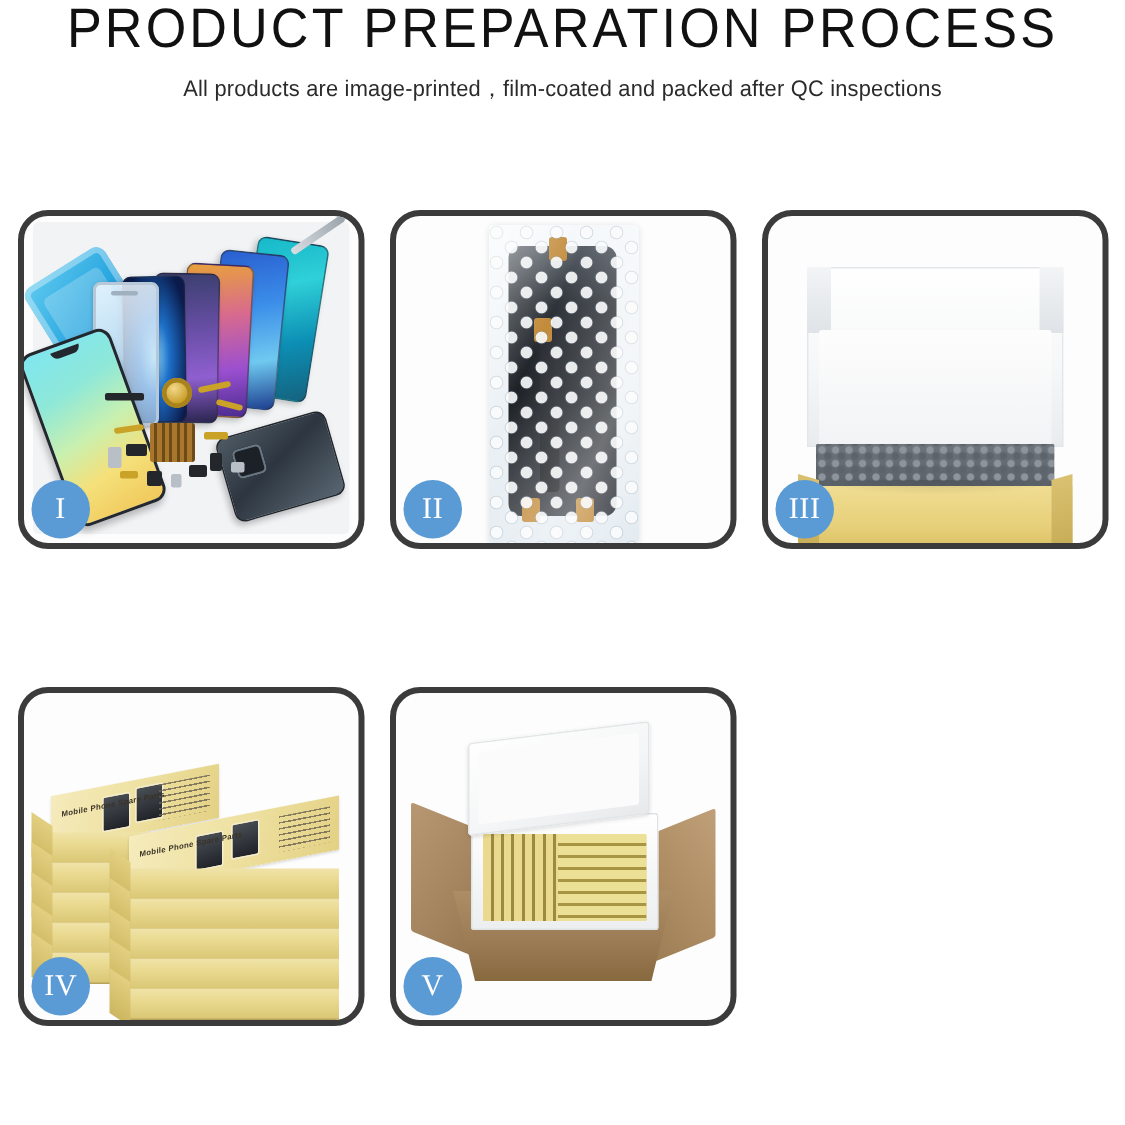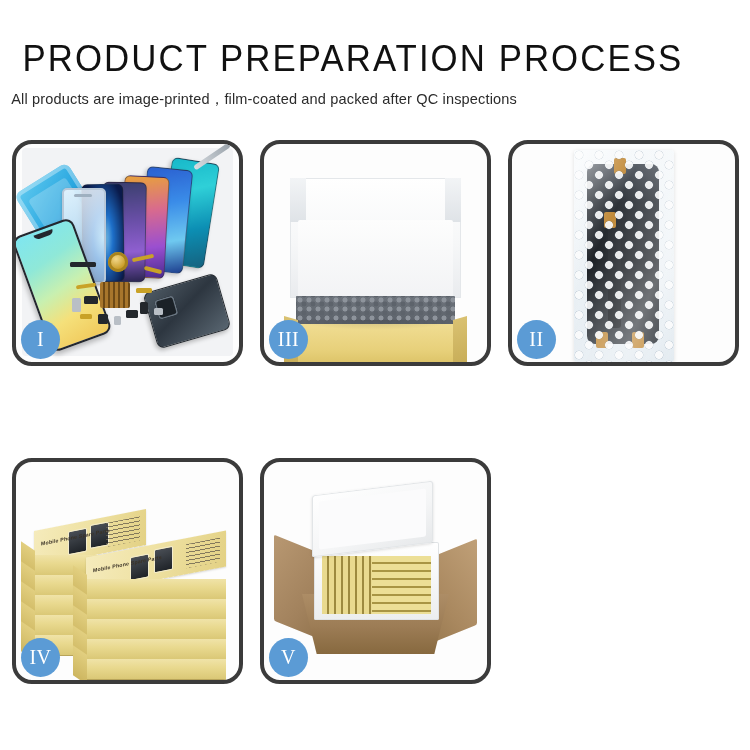--- a/index.html
+++ b/index.html
@@ -10,22 +10,21 @@
     width: 750px;
     height: 750px;
     background: #ffffff;
     font-family: "Liberation Sans", sans-serif;
     overflow: hidden;
     position: relative;
   }
 
   
   .header {
-    text-align: left;
-    padding-top: 40px;
+    text-align: center;
   }
   .page-title {
     font-family: "Liberation Sans", sans-serif;
     font-size: 37px;
     font-weight: 500;
     letter-spacing: 2.2px;
     color: #111111;
     line-height: 1.05;
     transform: scaleX(0.94);
     transform-origin: center;
@@ -492,50 +491,50 @@
         <div class="p1-flex" style="left:62px; top:-2px; width:22px; transform:rotate(-12deg);"></div>
         <div class="p1-flex" style="left:74px; top:10px; width:18px; transform:rotate(14deg);"></div>
         <div class="p1-flex" style="left:6px;  top:26px; width:20px; transform:rotate(-8deg);"></div>
       </div>
     </div>
     <div class="badge">I</div>
   </div>
 
   <div class="panel">
     <div class="panel-stage">
-      <div class="p3">
-        <div class="p3-lid"></div>
-        <div class="p3-foam"></div>
-        <div class="p3-insert"></div>
-        <div class="p3-tray"></div>
-        <div class="p3-shadow"></div>
-      </div>
-    </div>
-    <div class="badge">III</div>
-  </div>
-
-  <div class="panel">
-    <div class="panel-stage">
       <div class="p2-wrap">
         <div class="p2-screen"></div>
         <div class="p2-cable"></div>
         <div class="p2-conn" style="left:40px; top:8px;"></div>
         <div class="p2-conn" style="left:30px; top:62px;"></div>
         <div class="p2-conn" style="left:22px; top:182px;"></div>
         <div class="p2-conn" style="left:58px; top:182px;"></div>
         <div class="p2-bubbles2"></div>
         <div class="p2-bubbles"></div>
         <div class="p2-sheen"></div>
       </div>
     </div>
     <div class="badge">II</div>
   </div>
 
   <div class="panel">
     <div class="panel-stage">
+      <div class="p3">
+        <div class="p3-lid"></div>
+        <div class="p3-foam"></div>
+        <div class="p3-insert"></div>
+        <div class="p3-tray"></div>
+        <div class="p3-shadow"></div>
+      </div>
+    </div>
+    <div class="badge">III</div>
+  </div>
+
+  <div class="panel">
+    <div class="panel-stage">
       <div class="p4">
 
         <div class="p4-stackL">
           <div class="p4-lid">
             <div class="p4-thumb" style="left:34px; top:7px;"></div>
             <div class="p4-thumb" style="left:56px; top:5px;"></div>
             <div class="p4-lines"></div>
             <div class="p4-lid-text">Mobile Phone Spare Parts</div>
           </div>
           <div class="p4-slab"></div>

